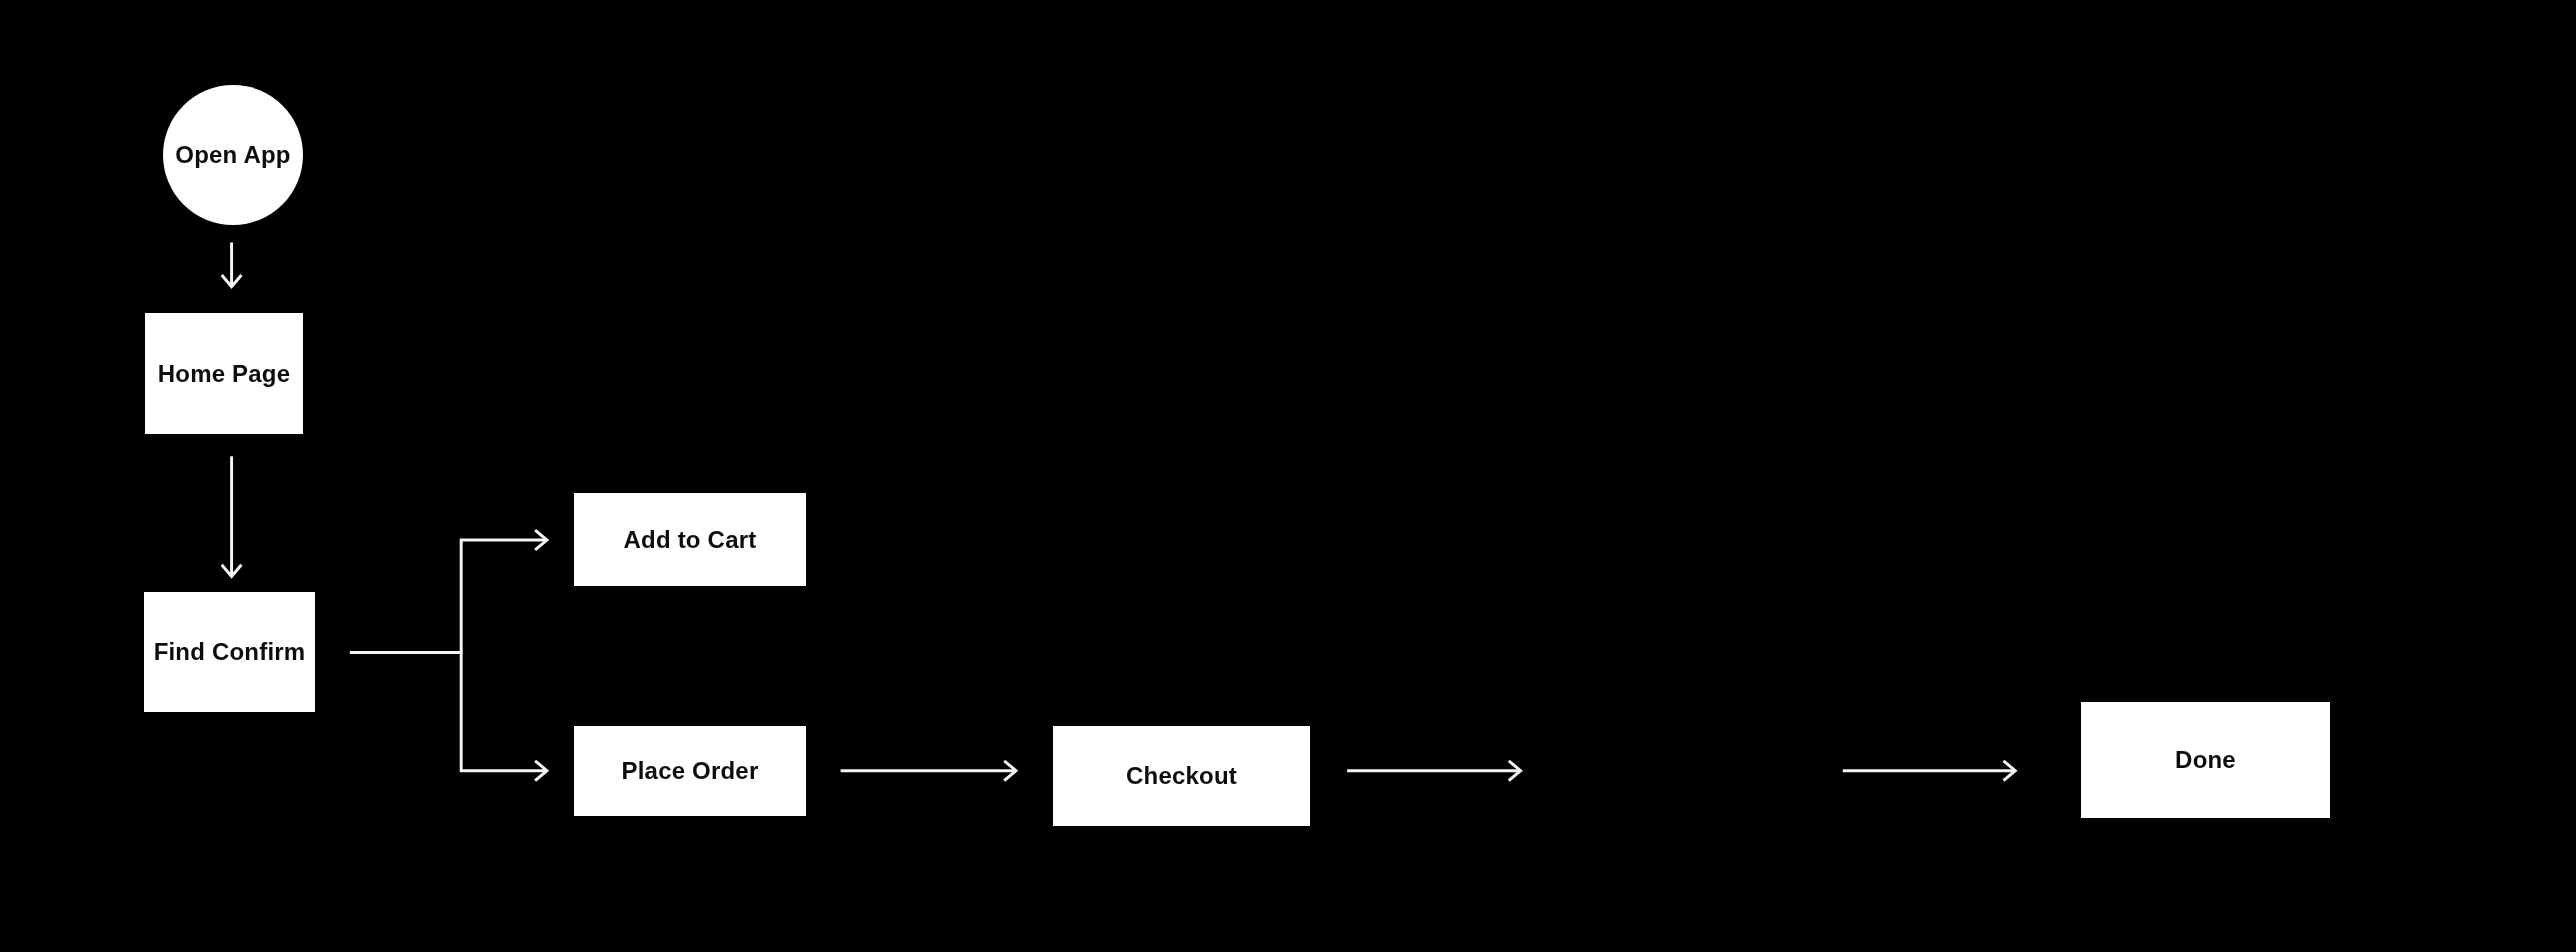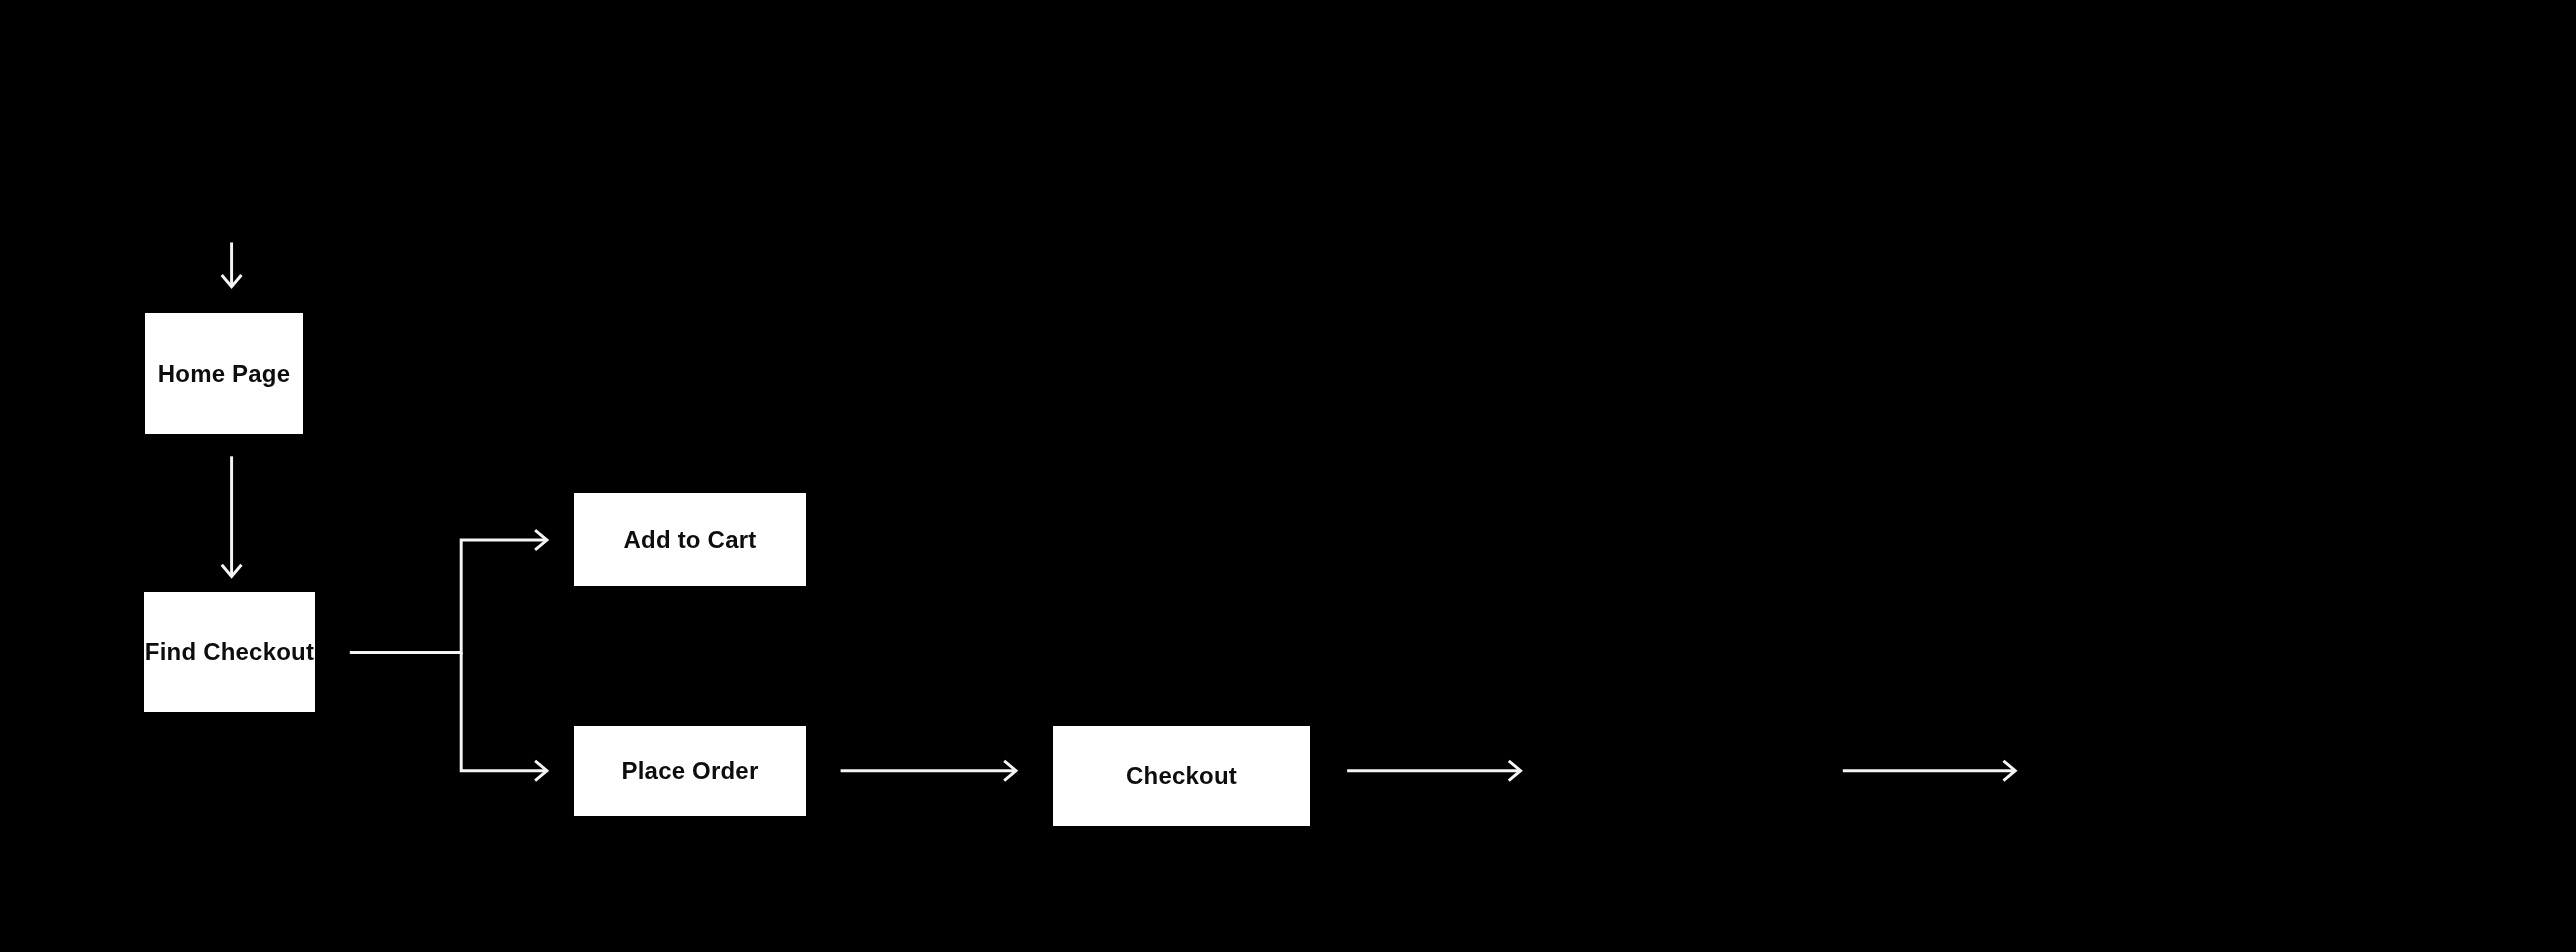--- a/index.html
+++ b/index.html
@@ -61,37 +61,43 @@
 
     <path d="M468 662 L468 782 L554 782" marker-end="url(#chev)"></path>
 
     <path d="M853 782 L1030 782" marker-end="url(#chev)"></path>
 
     <path d="M1367 782 L1542 782" marker-end="url(#chev)"></path>
 
     <path d="M1870 782 L2044 782" marker-end="url(#chev)"></path>
   </svg>
 
+  <div class="node circle" style="left:163px; top:85px; width:140px; height:140px;">
+    <span class="lbl">Open App</span>
+  </div>
 
   <div class="node" style="left:145px; top:313px; width:158px; height:121px;">
     <span class="lbl">Home Page</span>
   </div>
 
   <div class="node" style="left:144px; top:592px; width:171px; height:120px;">
-    <span class="lbl">Find Checkout</span>
+    <span class="lbl">Find Confirm</span>
   </div>
 
   <div class="node" style="left:574px; top:493px; width:232px; height:93px;">
     <span class="lbl">Add to Cart</span>
   </div>
 
   <div class="node" style="left:574px; top:726px; width:232px; height:90px;">
     <span class="lbl">Place Order</span>
   </div>
 
   <div class="node" style="left:1053px; top:726px; width:257px; height:100px;">
     <span class="lbl">Checkout</span>
   </div>
 
 
+  <div class="node" style="left:2081px; top:702px; width:249px; height:116px;">
+    <span class="lbl">Done</span>
+  </div>
 
 </div>
 
 
 </body></html>

